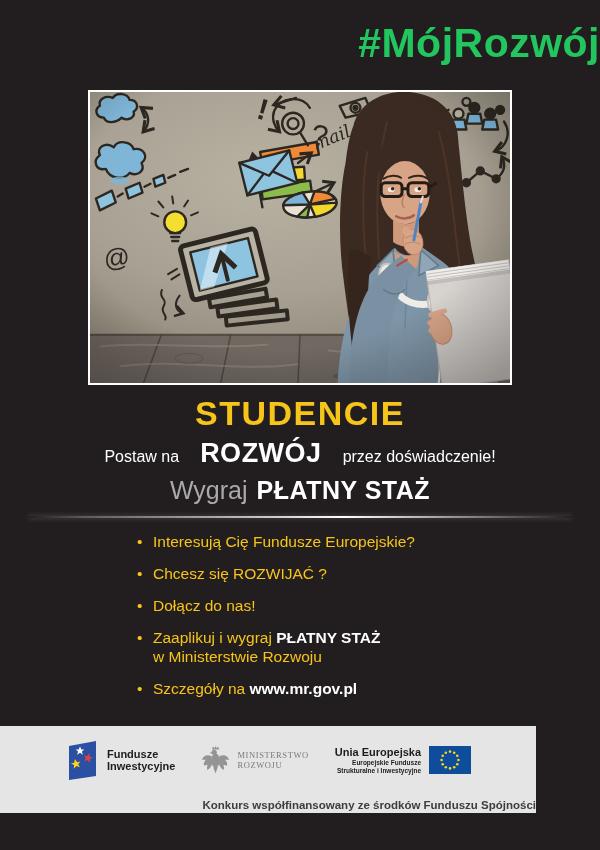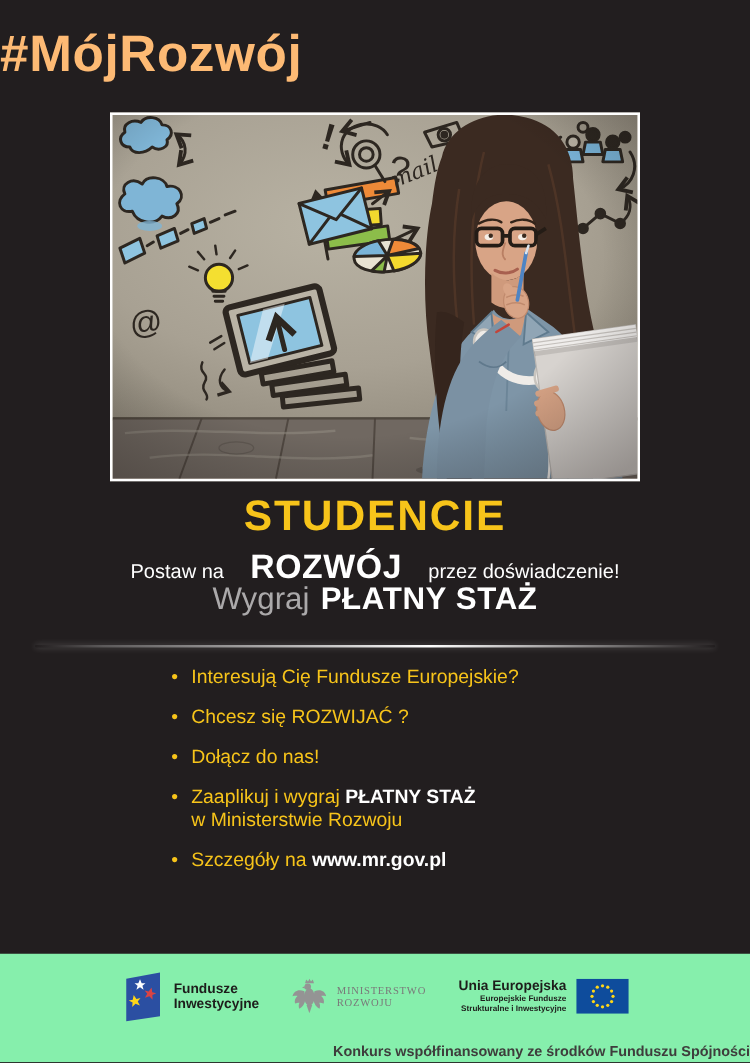--- a/index.html
+++ b/index.html
@@ -1,50 +1,50 @@
 <!DOCTYPE html>
 <html><head>
 <meta charset="utf-8">
 <style>
   html,body{margin:0;padding:0;background:#221e1f}
   body{width:600px;height:850px;overflow:hidden;font-family:"Liberation Sans",sans-serif}
   .poster{position:relative;width:600px;height:850px;background:#221e1f;overflow:hidden}
 
-  .title{position:absolute;top:20px;left:0;width:100%;text-align:left;color:#fdba74;
+  .title{position:absolute;top:20px;left:0;width:100%;text-align:right;color:#22c55e;
          font-size:41px;font-weight:700;letter-spacing:.5px}
 
   .photo{position:absolute;left:88px;top:90px;width:420px;height:291px;border:2px solid #ffffff;
          overflow:hidden;background:#a9a295}
   .photo svg{display:block;width:100%;height:100%}
 
   .headline{position:absolute;top:394px;left:0;width:100%;text-align:center;color:#f7c41a;
             font-size:34px;font-weight:800;letter-spacing:1.5px}
 
   .subline{position:absolute;left:0;width:100%;display:flex;justify-content:center;
            align-items:baseline;color:#ffffff}
   .subline1{top:438px;gap:21px}
   .subline1 .pre,.subline1 .post{font-size:16px;font-weight:400}
   .subline1 .emph{font-size:27px;font-weight:800;letter-spacing:.5px}
-  .subline2{top:465px;gap:9px}
+  .subline2{top:476px;gap:9px}
   .subline2 .pre{font-size:25px;font-weight:400;color:#aba9aa}
   .subline2 .emph{font-size:25px;font-weight:800;color:#ffffff;letter-spacing:.5px}
 
   .divider{position:absolute;top:516px;left:28px;right:28px;height:2px;border-radius:2px;
     background:linear-gradient(90deg,rgba(200,200,200,0) 0%,rgba(200,200,200,.35) 10%,
       rgba(235,235,235,.85) 45%,#ffffff 58%,rgba(215,215,215,.45) 85%,rgba(200,200,200,0) 100%);
     box-shadow:0 0 5px rgba(255,255,255,.28)}
 
   .bullets{position:absolute;top:532px;left:135px;width:440px;margin:0;padding:0;list-style:none}
   .bullets li{position:relative;padding-left:18px;margin-bottom:13px;font-size:15.5px;
               line-height:19px;color:#f7c41a}
   .bullets li::before{content:"•";position:absolute;left:2px;top:0;color:#f7c41a}
   .bullets .emph{color:#ffffff;font-weight:700}
   .bullets .website{color:#ffffff;font-weight:700;cursor:pointer}
 
-  .footer{position:absolute;top:763px;left:0;width:600px;height:87px;background:#86efac}
+  .footer{position:absolute;top:726px;left:0;width:536px;height:87px;background:#e5e5e5}
   .logos{display:flex;justify-content:center;align-items:center;gap:26px;padding-top:13px;height:42px}
   .logo{display:flex;align-items:center;gap:8px}
   .fe-text{font-size:11px;font-weight:700;color:#1d1d1b;line-height:12px}
   .min-text{font-family:"Liberation Serif",serif;font-size:8.5px;color:#7a7a7a;line-height:10px;letter-spacing:.6px}
   .eu-text{text-align:right}
   .eu-text .big{font-size:11px;font-weight:700;color:#1d1d1b;line-height:13px}
   .eu-text .small{font-size:6.5px;font-weight:700;color:#1d1d1b;line-height:7.5px}
   .caption{margin-top:18px;text-align:right;font-size:11.5px;font-weight:700;color:#3e3d3c}
 </style>
 </head>

